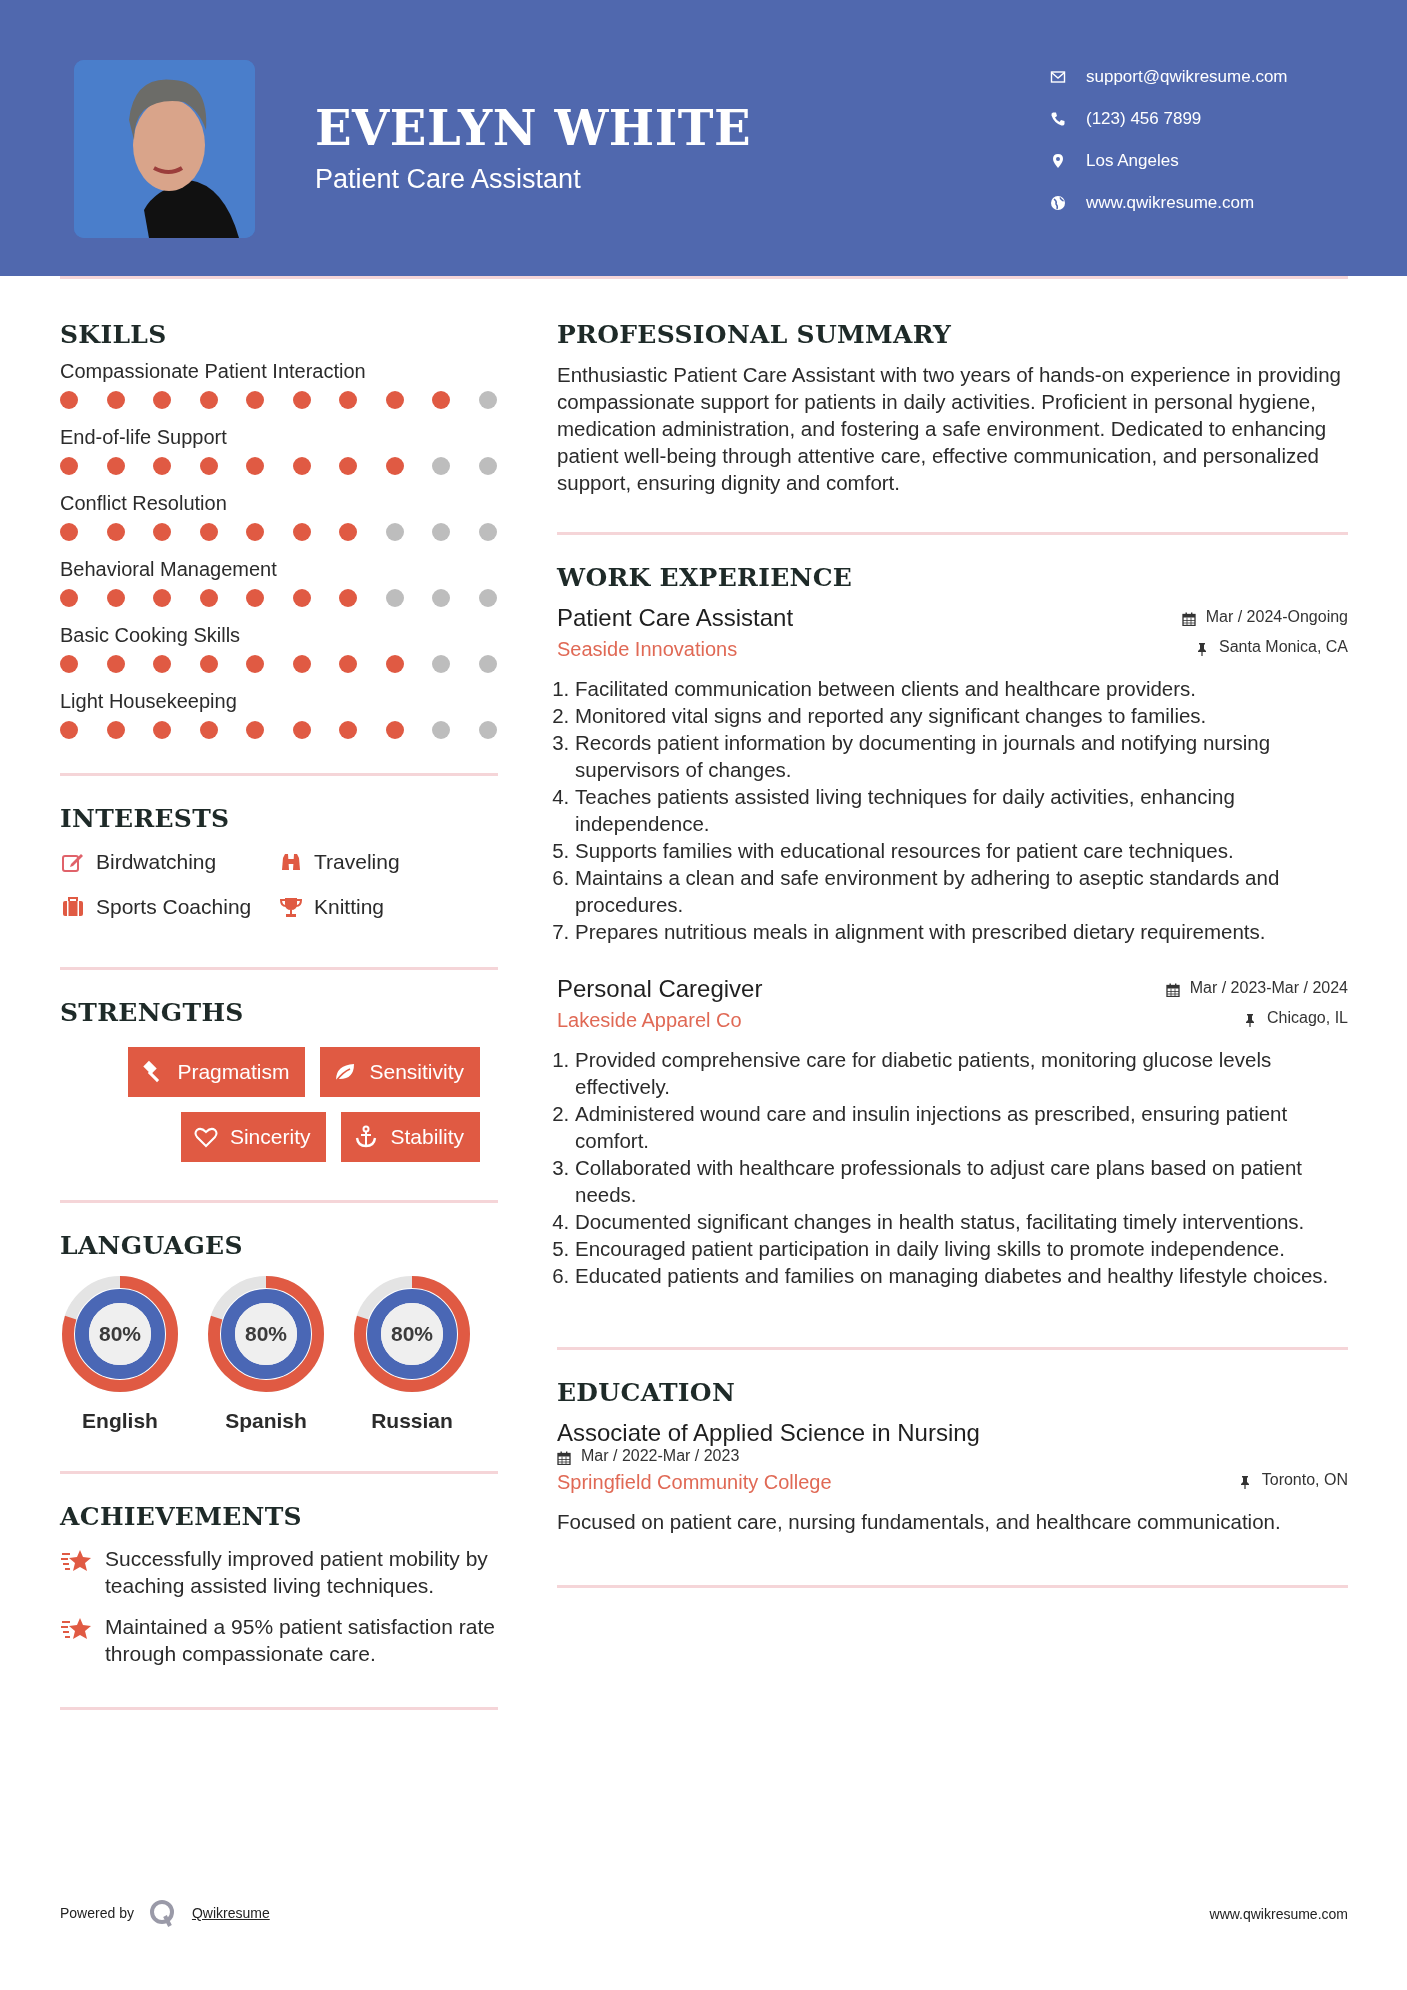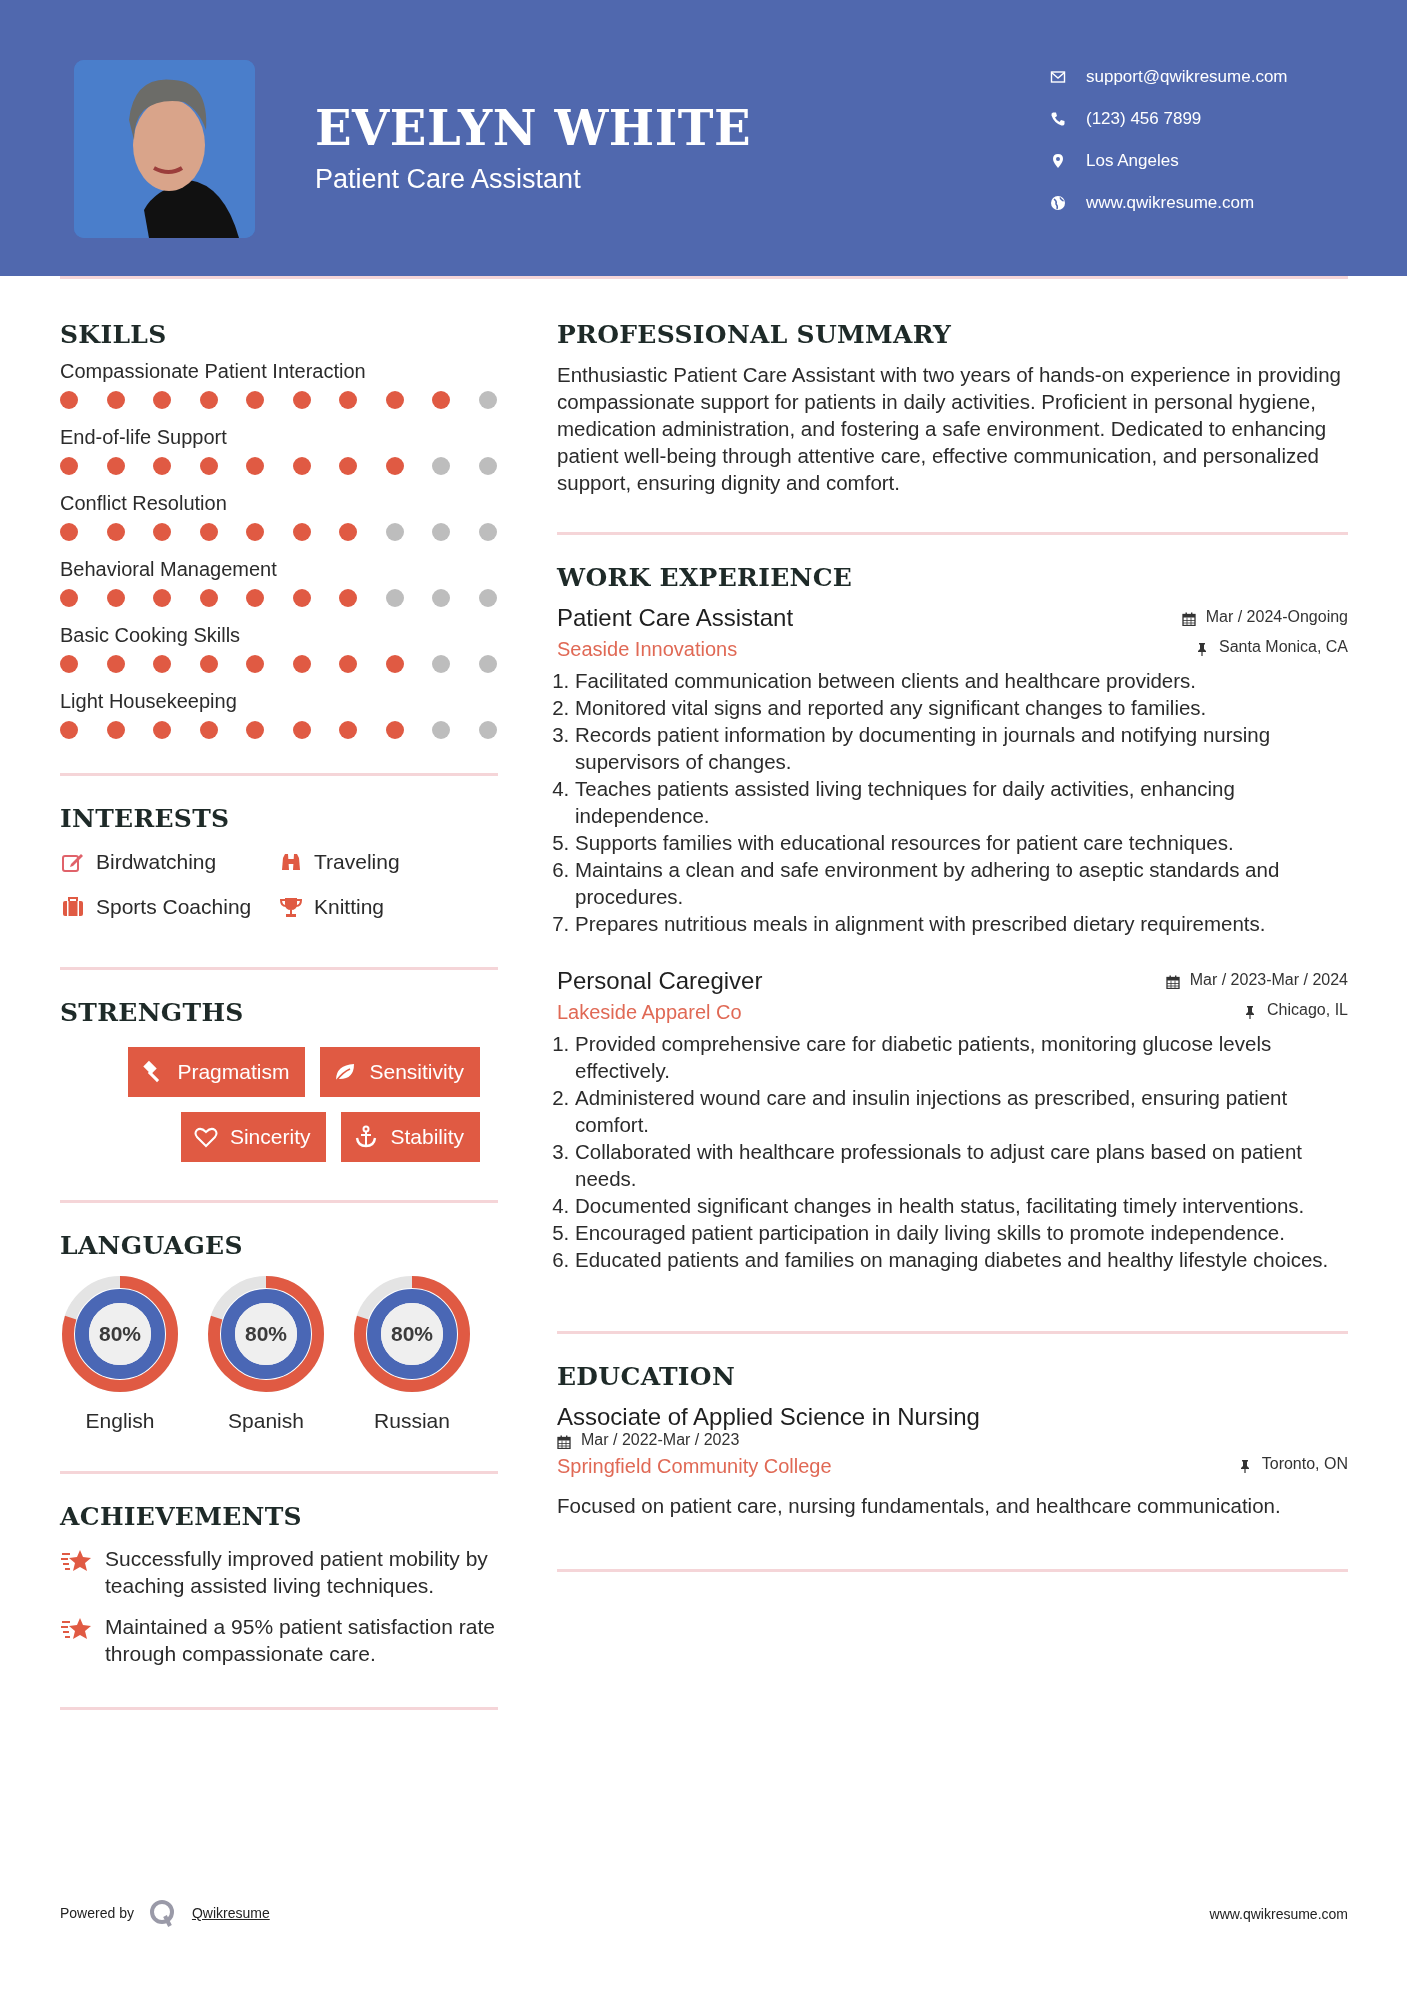--- a/index.html
+++ b/index.html
@@ -34,34 +34,34 @@
   .strengths { display: flex; flex-wrap: wrap; gap: 15px 15px; margin-top: 20px; width: 420px; justify-content: flex-end; }
   .chip { background: #e05a43; color: #fff; font-size: 21px; height: 50px; padding: 0 16px 0 13px; display: flex; align-items: center; }
   .chip .ic { width: 24px; height: 24px; margin-right: 12px; display: flex; align-items: center; }
   .chip .ic svg { width: 24px; height: 24px; }
 
   .langs { display: flex; gap: 26px; margin-top: 14px; }
   .lang { width: 120px; text-align: center; }
   .ring { width: 120px; height: 120px; position: relative; }
   .ring svg { width: 120px; height: 120px; }
   .ring .pct { position: absolute; left: 0; top: 0; width: 120px; height: 120px; display: flex; align-items: center; justify-content: center; font-size: 21px; font-weight: bold; color: #3b3b3b; }
-  .lang-name { font-size: 21px; margin-top: 15px; }
+  .lang-name { font-size: 21px; margin-top: 15px; font-weight: bold; }
 
   .ach { display: flex; margin-top: 14px; }
   .ach .ic { width: 34px; margin-right: 11px; flex-shrink: 0; padding-top: 2px; }
   .ach .ic svg { width: 32px; height: 28px; }
   .ach-text { font-size: 21px; line-height: 27px; }
 
   .summary { font-size: 20.5px; line-height: 27px; margin-top: 12px; color: #2b2b2b; }
   .job-head { display: flex; justify-content: space-between; align-items: baseline; }
   .job-title { font-size: 24px; color: #1f1f1f; }
   .job-meta { font-size: 16px; color: #333; display: flex; align-items: flex-end; }
   .job-meta svg { width: 14px; height: 14px; margin-right: 10px; }
   .company { font-size: 20px; color: #e06955; }
-  .bullets { margin-top: 6px; padding-left: 18px; font-size: 20.5px; line-height: 27px; }
+  .bullets { margin-top: 14px; padding-left: 18px; font-size: 20.5px; line-height: 27px; }
   .bullets li { padding-left: 0; }
 
   .footer-l { position: absolute; left: 60px; top: 1898px; display: flex; align-items: center; font-size: 14px; color: #222; }
   .footer-r { position: absolute; right: 59px; top: 1906px; font-size: 14px; color: #222; }
   .q-logo { margin: 0 14px; width: 30px; height: 30px; }
   .footer-l .link { text-decoration: underline; }
 </style>
 </head>
 <body>
 

